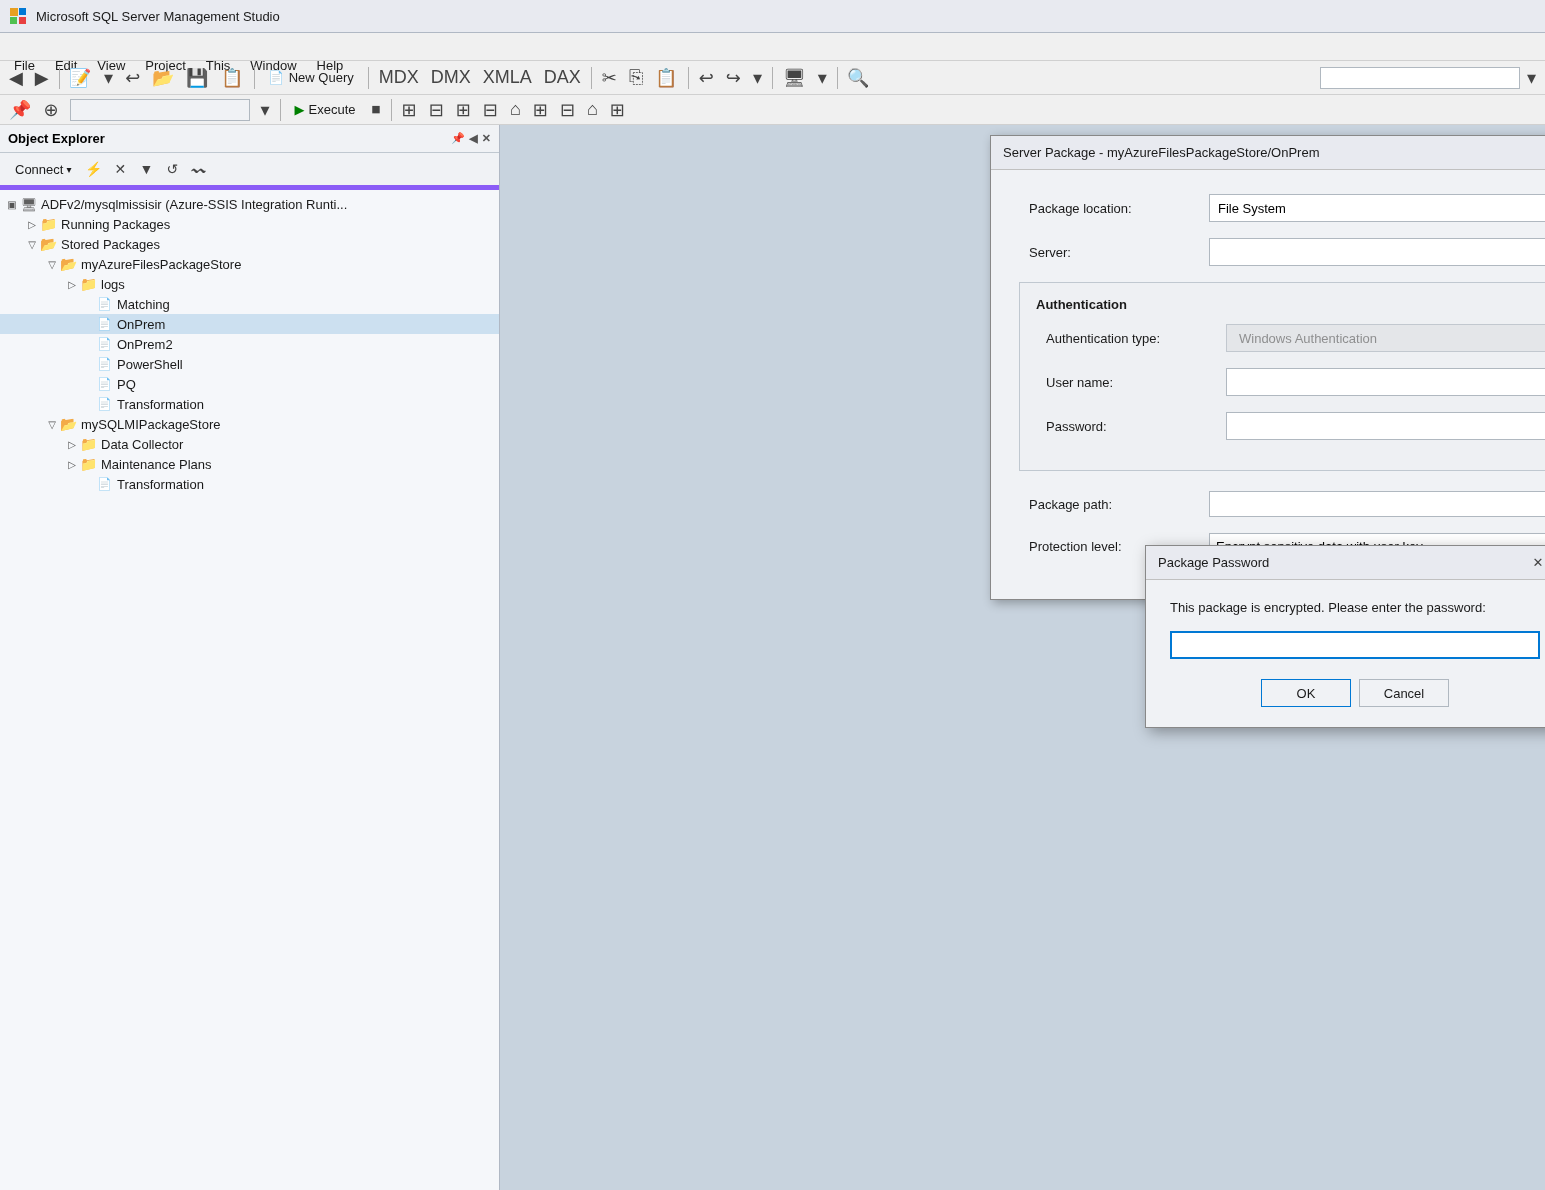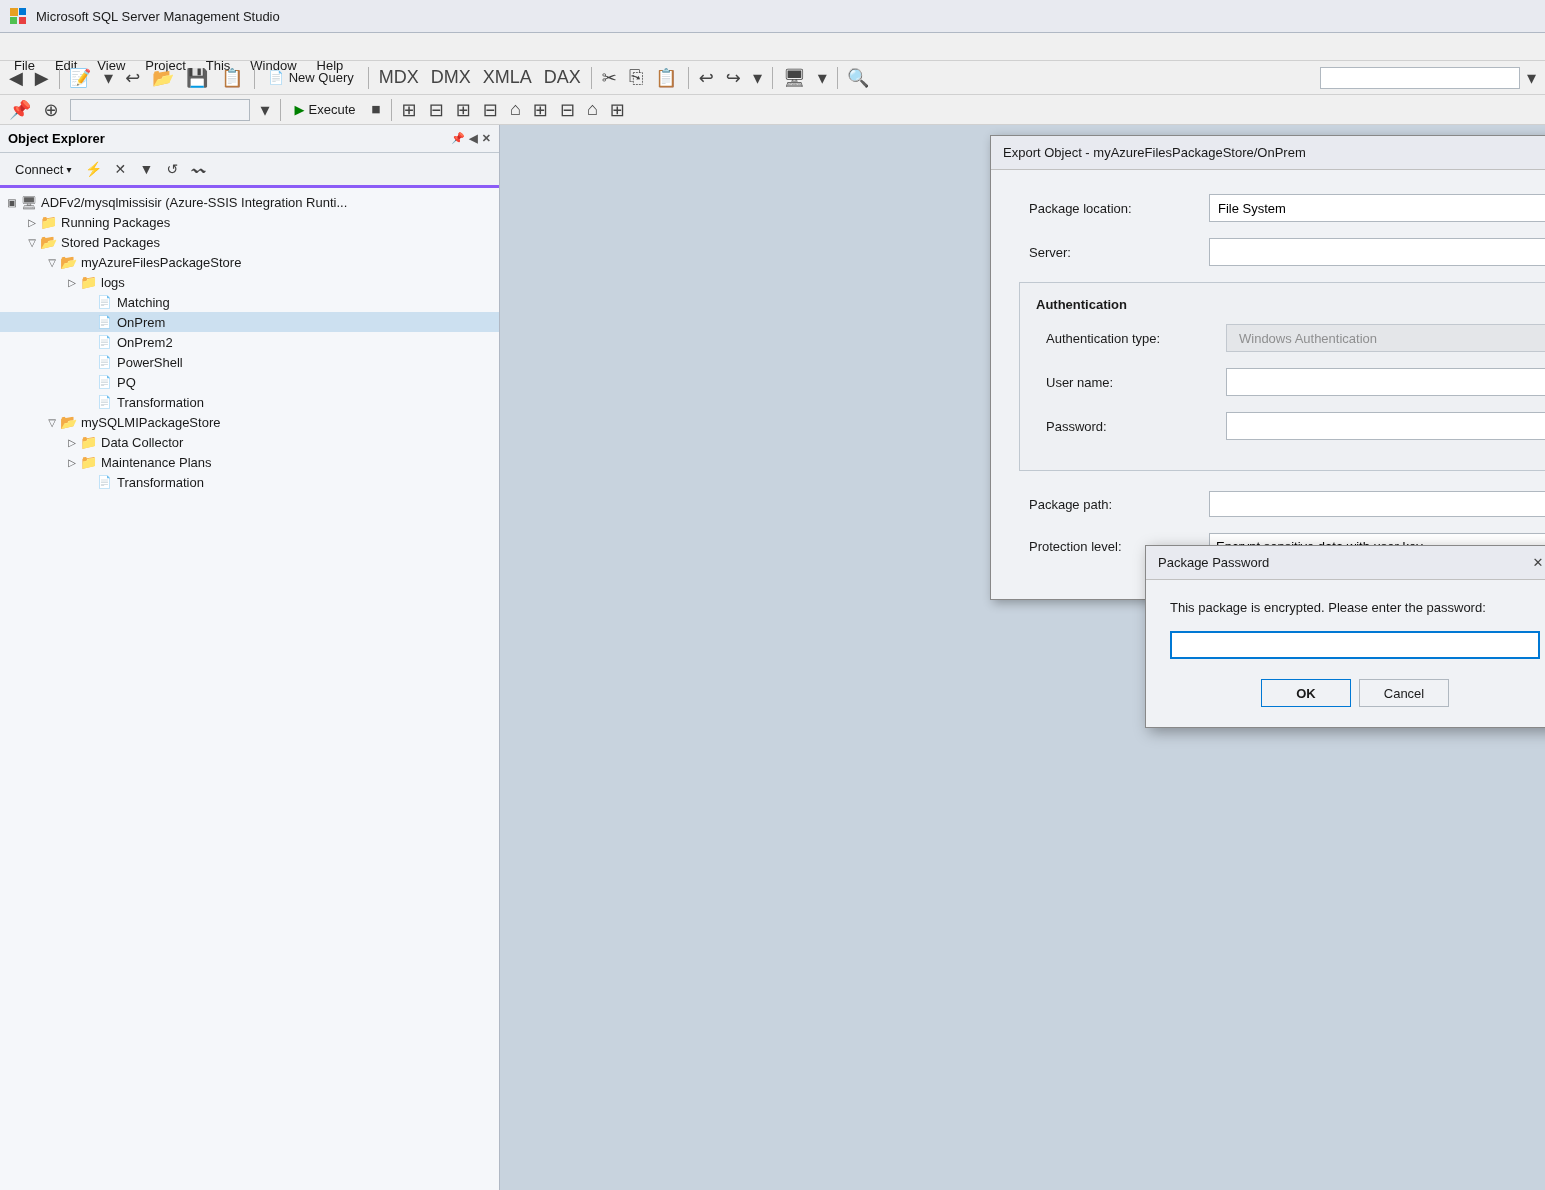--- a/index.html
+++ b/index.html
@@ -119,21 +119,21 @@
       font-weight: 600;
       border-bottom: 1px solid #c0c8d0;
       display: flex;
       align-items: center;
       justify-content: space-between;
     }
     .oe-header-left { display: flex; align-items: center; gap: 4px; }
     .oe-toolbar {
       display: flex; align-items: center; gap: 2px;
       padding: 4px 6px;
-      border-bottom: 3px solid #8b5cf6;
+      border-bottom: 5px solid #8b5cf6;
       background: #f0f2f5;
     }
     .oe-tb-btn {
       width: 24px; height: 24px;
       background: transparent; border: 1px solid transparent;
       cursor: pointer; display: flex; align-items: center; justify-content: center;
       font-size: 14px; color: #444;
     }
     .oe-connect-btn {
       display: flex; align-items: center; gap: 3px;
@@ -270,21 +270,21 @@
       border: 2px solid #0078d4;
       padding: 0 6px; font-size: 13px; outline: none;
     }
     .pwd-buttons {
       display: flex; justify-content: center; gap: 8px;
       margin-top: 20px;
     }
     .pwd-ok-btn {
       width: 90px; height: 28px;
       background: #f0f2f5; border: 1px solid #0078d4;
-      cursor: pointer; font-size: 13px; color: #1a1a1a; font-weight: bold;
+      cursor: pointer; font-size: 13px; color: #1a1a1a;
     }
     .pwd-cancel-btn {
       width: 90px; height: 28px;
       background: #f0f2f5; border: 1px solid #b0b8c0;
       cursor: pointer; font-size: 13px; color: #1a1a1a;
     }
 
     
     ::-webkit-scrollbar { width: 8px; height: 8px; }
     ::-webkit-scrollbar-track { background: #e8eaf0; }
@@ -528,21 +528,21 @@
         <span class="tree-icon icon-file">📄</span>
         <span class="tree-label">Transformation</span>
       </div>
     </div>
   </div>
 
   <div style="flex:1; position:relative; background:#c8d3de;">
 
     <div class="dialog" style="z-index:2;">
       <div class="dialog-title-bar">
-        <span class="dialog-title">Export Object - myAzureFilesPackageStore/OnPrem</span>
+        <span class="dialog-title">Server Package - myAzureFilesPackageStore/OnPrem</span>
 
       </div>
       <div class="dialog-body">
 
         <div class="form-row">
           <div class="form-label">Package location:</div>
           <div class="form-control-wrap">
             <div class="select-wrapper">
               <select>
                 <option value="File System">File System</option>

